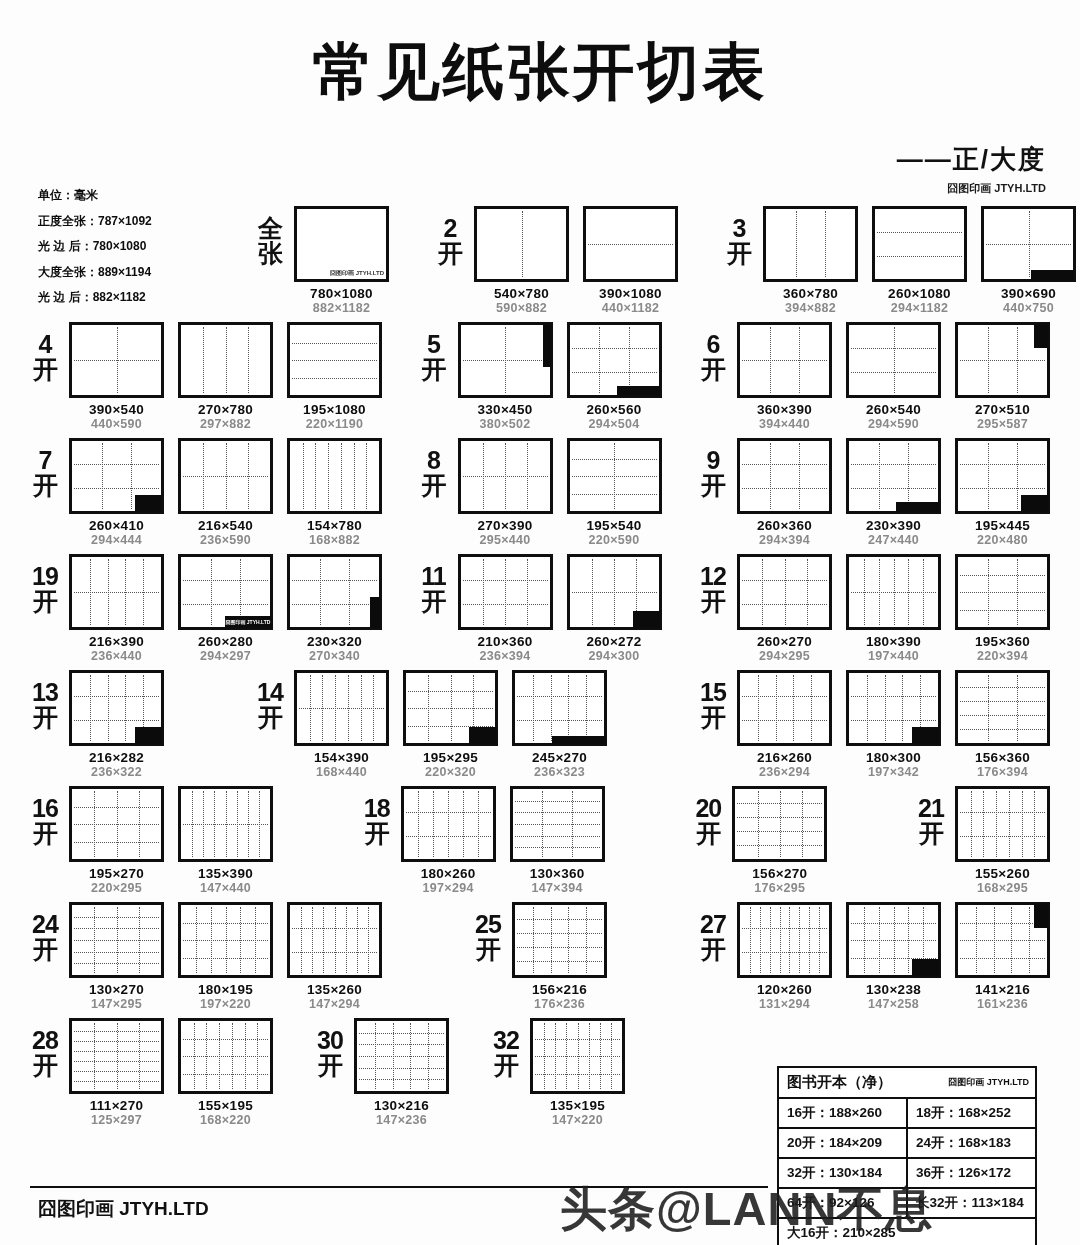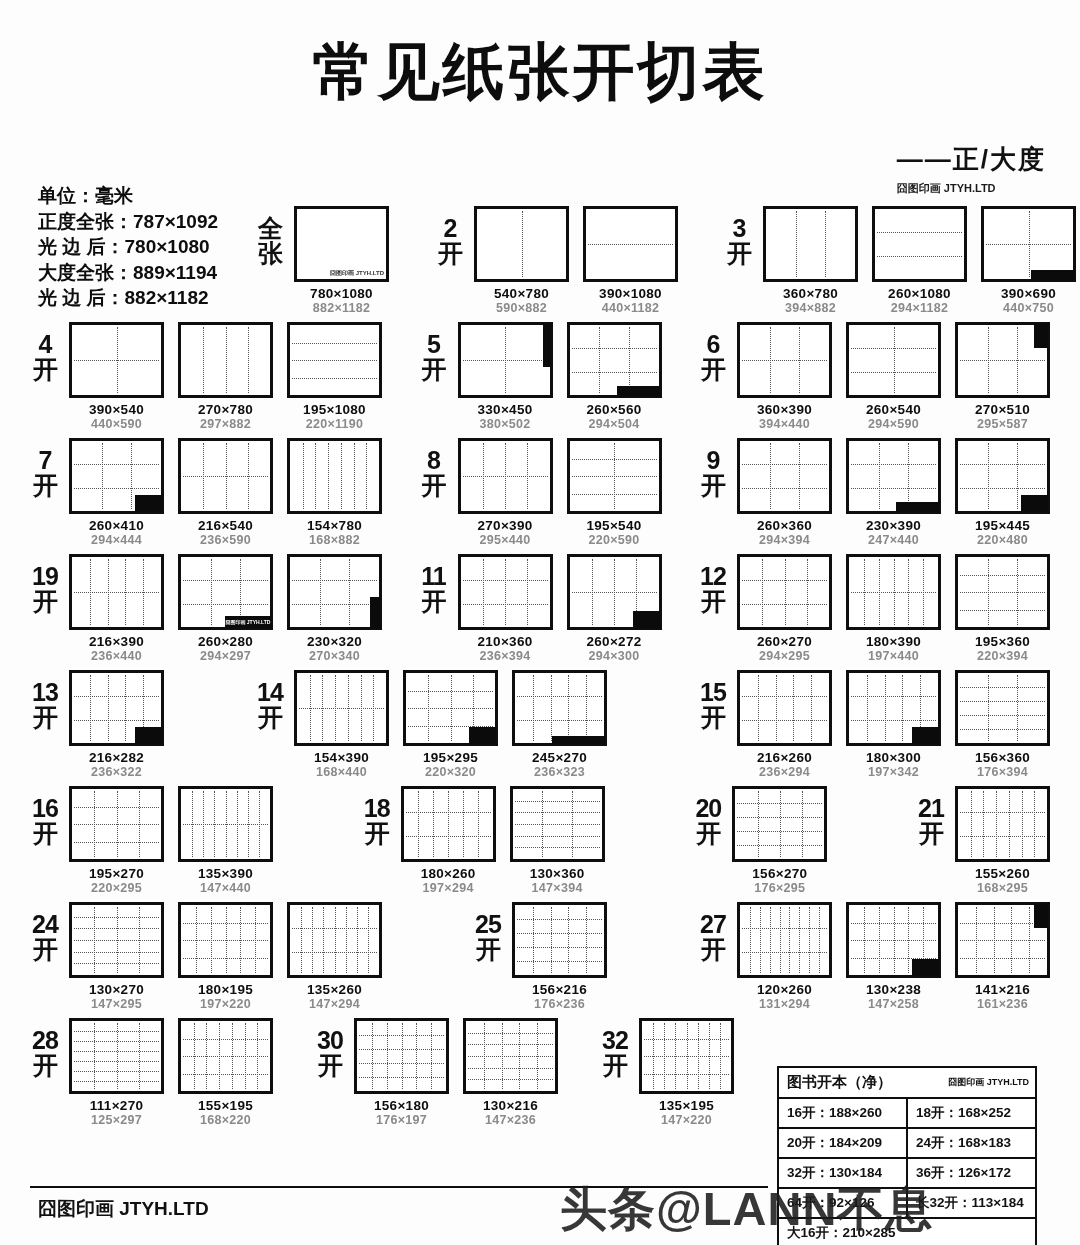--- a/index.html
+++ b/index.html
@@ -1,27 +1,27 @@
 <!DOCTYPE html>
 <html><head>
 <meta charset="utf-8">
 <style>
   html,body{margin:0;padding:0;}
   body{font-family:"Liberation Sans","DejaVu Sans",sans-serif;background:#e8e8e8;}
   #page{position:relative;width:1080px;height:1245px;background:#fdfdfd;overflow:hidden;color:#111;}
 
   
   #title{margin:0;padding-top:30px;text-align:center;font-size:62px;font-weight:900;letter-spacing:3px;color:#0d0d0d;}
-  #series-block{position:absolute;top:142px;right:34px;}
+  #series-block{position:absolute;top:142px;right:34px;text-align:right;}
   #series-label{font-size:26px;font-weight:800;letter-spacing:2px;}
   #series-brand{font-size:11px;font-weight:700;margin-top:4px;color:#1a1a1a;}
 
   
   #info-block{position:absolute;left:38px;top:183px;}
-  .info-line{font-size:19px;font-weight:800;line-height:25.5px;white-space:pre;color:#0d0d0d;}
+  .info-line{font-size:12px;font-weight:800;line-height:25.5px;white-space:pre;color:#0d0d0d;}
 
   
   #rows{position:absolute;left:0;top:206px;width:100%;}
   .cut-row{display:flex;align-items:flex-start;margin:0 30px 7px 28px;}
   .row-1{padding-left:225px;justify-content:flex-start;gap:44px;}
   .row-2,.row-3,.row-4,.row-5,.row-6,.row-7{justify-content:space-between;}
   .row-8{justify-content:flex-start;gap:40px;}
 
   .group{display:flex;align-items:flex-start;}
   .glabel{width:34px;margin-right:7px;margin-top:10px;text-align:center;font-size:25px;font-weight:900;line-height:0.98;letter-spacing:-1px;}
@@ -872,35 +872,20 @@
           </div>
         </div>
         <div class="group">
           <div class="glabel">
             <div>30</div>
             <div>开</div>
           </div>
           <div class="variants">
             <div class="variant">
               <div class="pbox">
-                <div class="vline" style="left: 16.6667%;"></div>
-                <div class="vline" style="left: 33.3333%;"></div>
-                <div class="vline" style="left: 50%;"></div>
-                <div class="vline" style="left: 66.6667%;"></div>
-                <div class="vline" style="left: 83.3333%;"></div>
-                <div class="hline" style="top: 20%;"></div>
-                <div class="hline" style="top: 40%;"></div>
-                <div class="hline" style="top: 60%;"></div>
-                <div class="hline" style="top: 80%;"></div>
-              </div>
-              <div class="cap1">156×180</div>
-              <div class="cap2">176×197</div>
-            </div>
-            <div class="variant">
-              <div class="pbox">
                 <div class="vline" style="left: 20%;"></div>
                 <div class="vline" style="left: 40%;"></div>
                 <div class="vline" style="left: 60%;"></div>
                 <div class="vline" style="left: 80%;"></div>
                 <div class="hline" style="top: 16.6667%;"></div>
                 <div class="hline" style="top: 33.3333%;"></div>
                 <div class="hline" style="top: 50%;"></div>
                 <div class="hline" style="top: 66.6667%;"></div>
                 <div class="hline" style="top: 83.3333%;"></div>
               </div>

